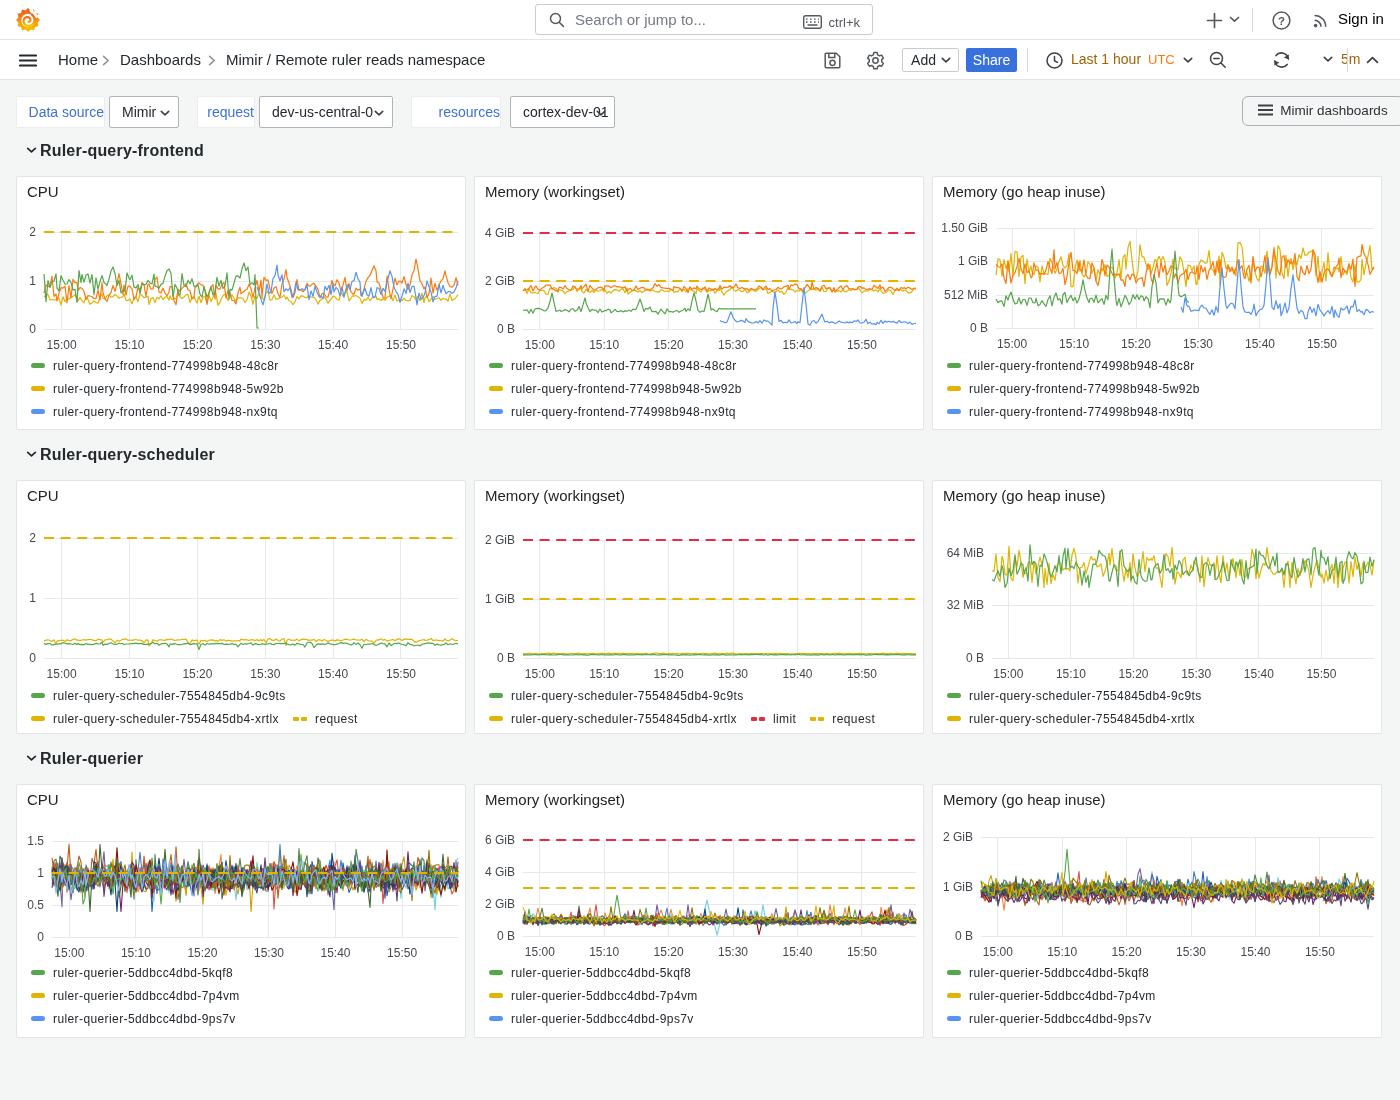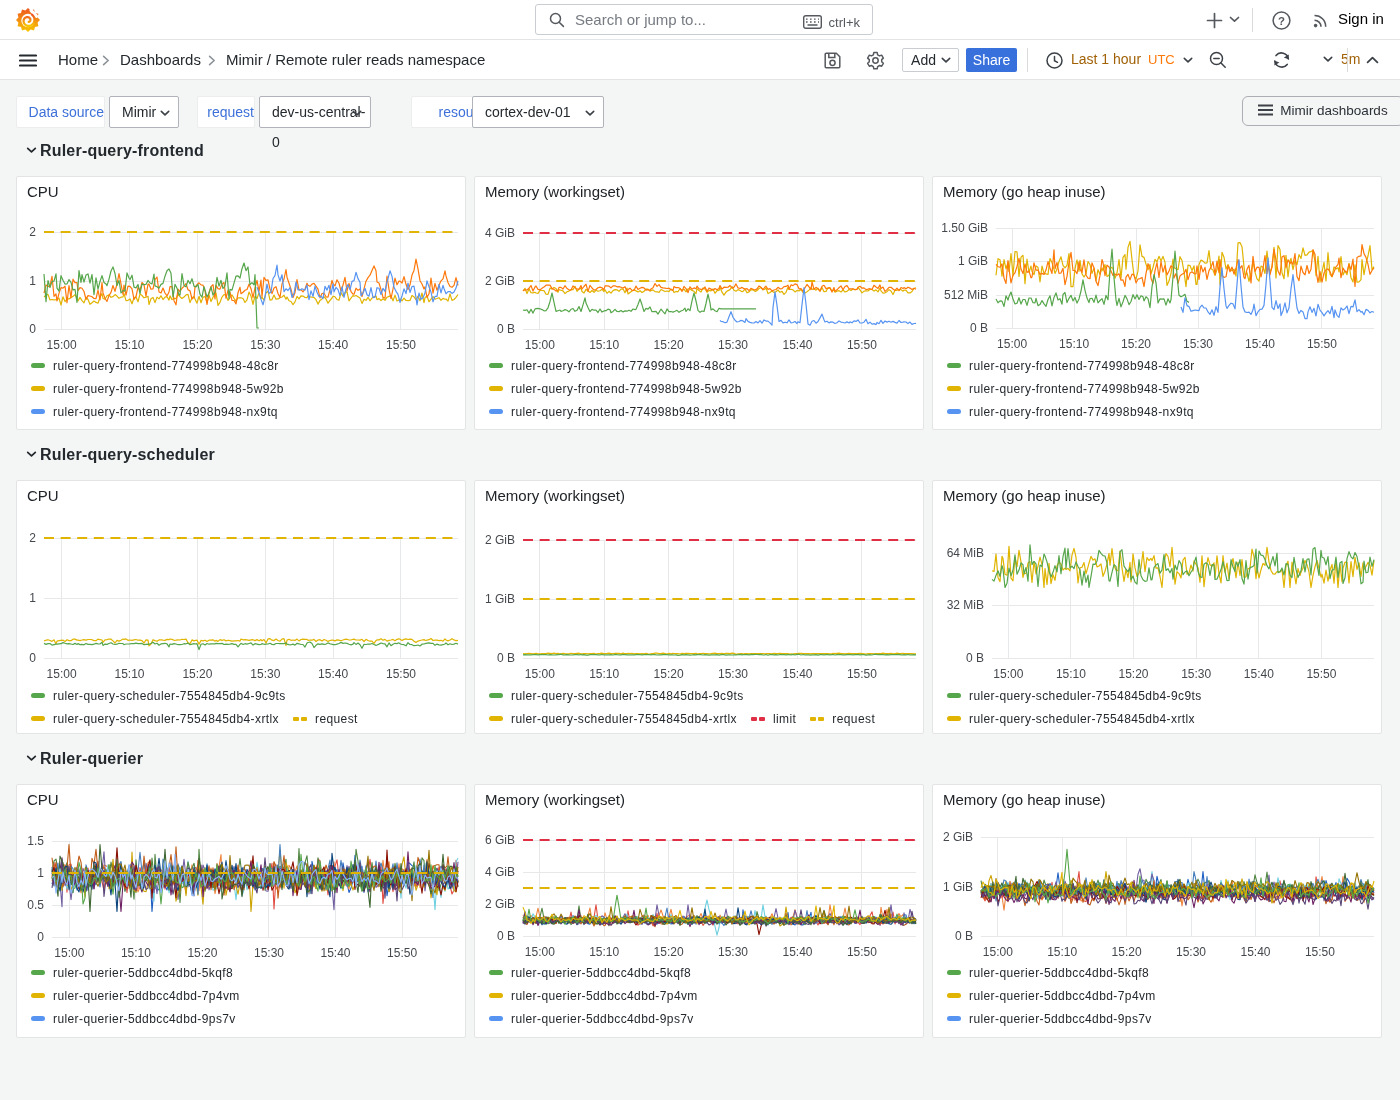--- a/index.html
+++ b/index.html
@@ -132,27 +132,27 @@
 <div class="abs" style="left:1366px;top:56px"><svg width="13" height="8" viewBox="0 0 13 8">
       <path d="M1.6 6.3 L6.5 1.7 L11.4 6.3" fill="none" stroke="#3c4147" stroke-width="1.8" stroke-linecap="round" stroke-linejoin="round"></path>
     </svg></div>
 <div class="fbox flabel" style="left:16px;width:89px">Data source</div>
 <div class="fbox fval" style="left:109px;width:70px">Mimir<span class="fchev">
       <svg width="10" height="7" viewBox="0 0 10 7">
         <path d="M1.3 1.4 L5 4.9 L8.7 1.4" fill="none" stroke="#3c4147" stroke-width="1.6" stroke-linecap="round" stroke-linejoin="round"></path>
       </svg>
     </span></div>
 <div class="fbox flabel" style="left:197px;width:58px">request</div>
-<div class="fbox fval" style="left:259px;width:112px">dev-us-central-0<span class="fchev">
+<div class="fbox fval" style="left:259px;width:134px">dev-us-central-0<span class="fchev">
       <svg width="10" height="7" viewBox="0 0 10 7">
         <path d="M1.3 1.4 L5 4.9 L8.7 1.4" fill="none" stroke="#3c4147" stroke-width="1.6" stroke-linecap="round" stroke-linejoin="round"></path>
       </svg>
     </span></div>
 <div class="fbox flabel" style="left:411px;width:90px">resources</div>
-<div class="fbox fval" style="left:472px;width:132px">cortex-dev-01<span class="fchev">
+<div class="fbox fval" style="left:510px;width:105px">cortex-dev-01<span class="fchev">
       <svg width="10" height="7" viewBox="0 0 10 7">
         <path d="M1.3 1.4 L5 4.9 L8.7 1.4" fill="none" stroke="#3c4147" stroke-width="1.6" stroke-linecap="round" stroke-linejoin="round"></path>
       </svg>
     </span></div>
 <div class="mimirbtn"><span style="position:relative;top:1px;margin-right:7px;display:inline-block"><svg width="15" height="12" viewBox="0 0 15 12">
         <path stroke="#3c4147" stroke-width="1.8" d="M0 1.5h15M0 6h15M0 10.5h15"></path>
       </svg></span>Mimir dashboards</div>
 <div class="abs" style="left:26px;top:147px"><svg width="11" height="7" viewBox="0 0 11 7">
       <path d="M1.7 1.3 L5.5 4.9 L9.3 1.3" fill="none" stroke="#24292e" stroke-width="1.7" stroke-linecap="round" stroke-linejoin="round"></path>
     </svg></div>

